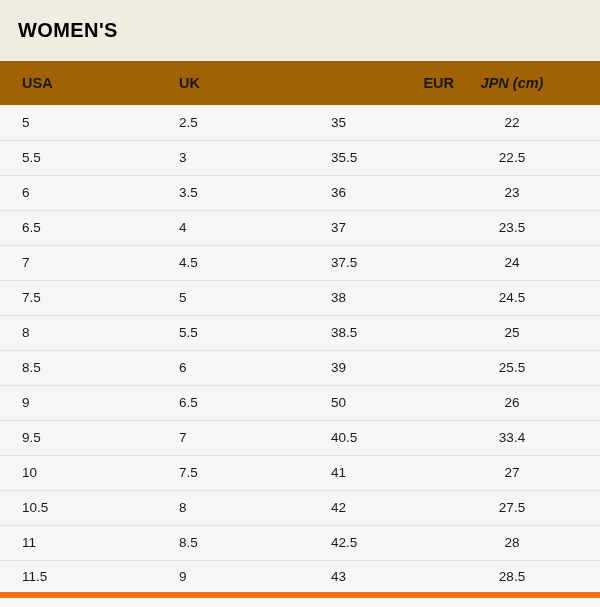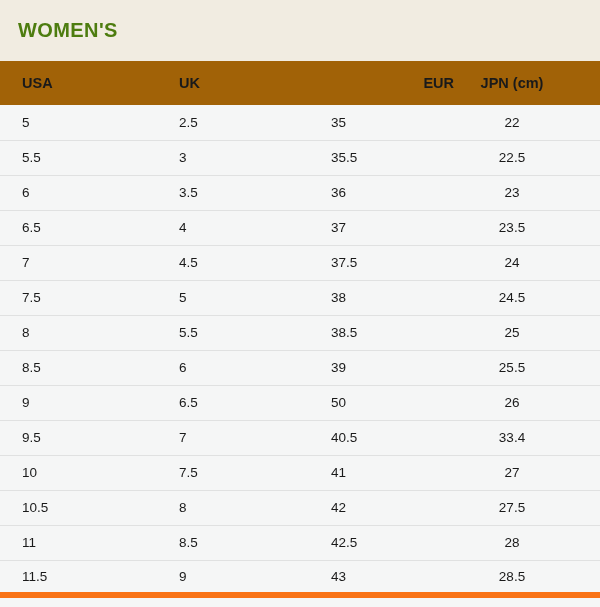--- a/index.html
+++ b/index.html
@@ -24,21 +24,21 @@
   }
   .chart-header {
     background: #f1ece1;
     height: 61px;
     display: flex;
     align-items: center;
     padding: 0 18px;
     box-sizing: border-box;
   }
   .chart-title {
-    color: #4d7c0f;
+    color: #000000;
     font-size: 20px;
     font-weight: bold;
     letter-spacing: 0.4px;
   }
   table.size-table {
     width: 100%;
     border-collapse: collapse;
     table-layout: fixed;
   }
   table.size-table thead th {
@@ -54,20 +54,21 @@
     vertical-align: middle;
   }
   table.size-table thead th.col-usa { width: 157px; }
   table.size-table thead th.col-uk  { width: 152px; }
   table.size-table thead th.col-eur { width: 145px; text-align: right; }
   table.size-table thead th.col-jpn {
     width: 146px;
     text-align: center;
     padding-left: 0;
     padding-right: 30px;
+    font-style: italic;
   }
   table.size-table tbody td {
     height: 35px;
     font-size: 13.5px;
     color: #1a1a1a;
     padding: 0 0 0 22px;
     box-sizing: border-box;
     border-bottom: 1px solid #e0e1e1;
     vertical-align: middle;
     background: #f5f6f6;

